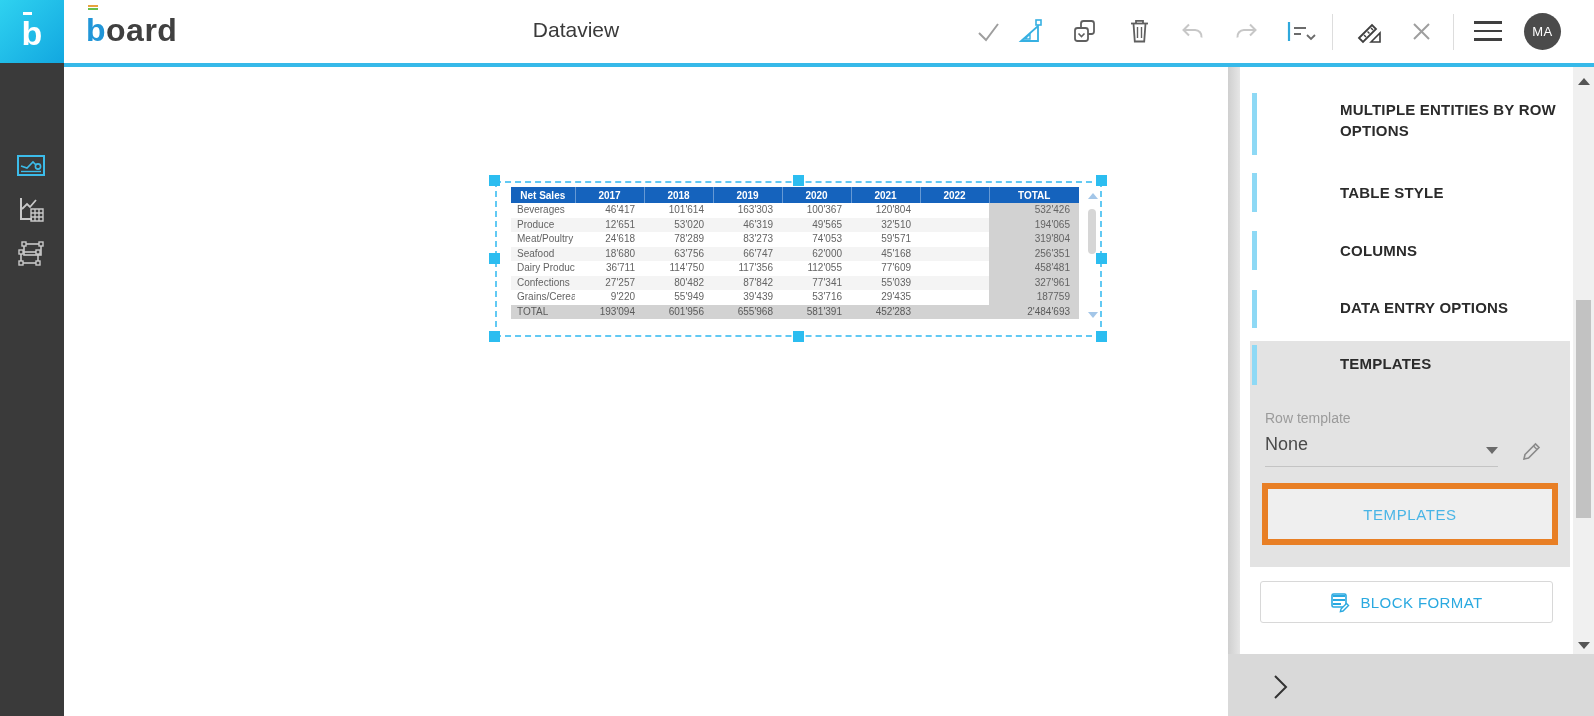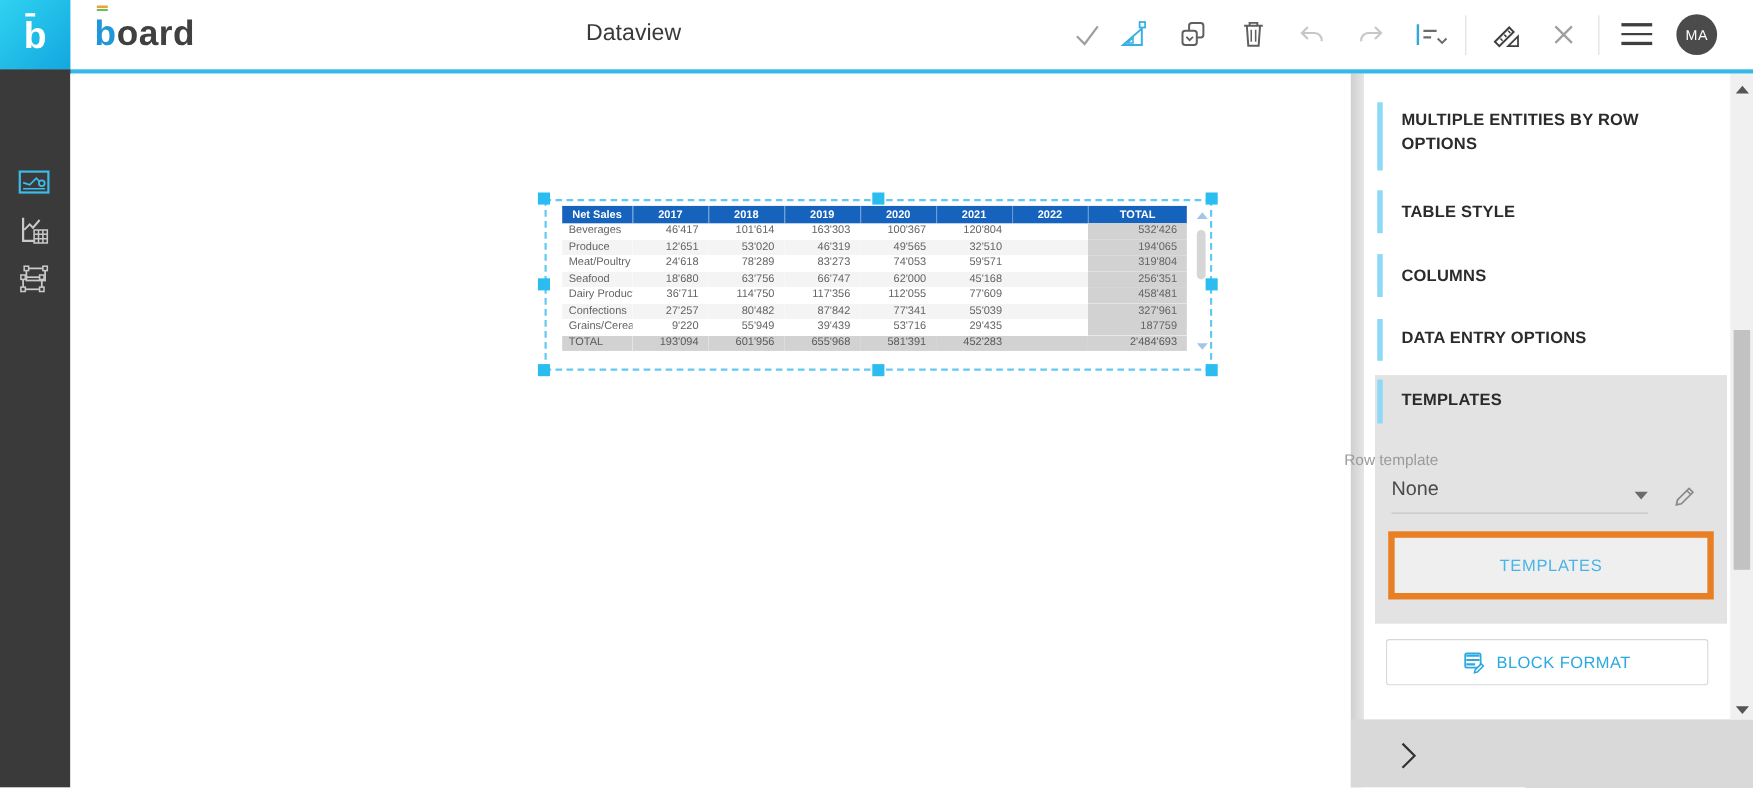--- a/index.html
+++ b/index.html
@@ -69,25 +69,25 @@
                  border-left:5px solid transparent; border-right:5px solid transparent;
                  border-top:6px solid #a3c6e8; cursor:pointer; }
 
   
   #panel-strip { position:absolute; left:1228px; top:67px; width:12px; height:649px;
                  background:linear-gradient(to right,#cfcfcf,#e6e6e6); }
   #panel-card { position:absolute; left:1240px; top:67px; width:333px; height:587px; background:#fff; }
   #panel-bottom { position:absolute; left:1228px; top:654px; width:366px; height:62px; background:#d9d9d9; }
 
   .sec-bar { position:absolute; width:5px; background:#8ed9f5; }
-  .sec-label { position:absolute; left:1274px; font-size:15px; font-weight:bold; color:#2b2b2b;
+  .sec-label { position:absolute; left:1340px; font-size:15px; font-weight:bold; color:#2b2b2b;
                letter-spacing:.2px; line-height:21px; cursor:pointer; }
   #templates-block { position:absolute; left:1250px; top:341px; width:320px; height:226px; background:#e3e3e3; }
 
-  #row-template-label { position:absolute; left:1222px; top:410px; font-size:14px; color:#9b9b9b; }
+  #row-template-label { position:absolute; left:1265px; top:410px; font-size:14px; color:#9b9b9b; }
   #row-template-value { position:absolute; left:1265px; top:434px; font-size:18px; color:#4a4a4a; cursor:pointer; }
   #row-template-underline { position:absolute; left:1265px; top:466px; width:233px; height:1px; background:#c4c4c4; }
   #row-template-caret { position:absolute; left:1486px; top:447px; width:0; height:0; cursor:pointer;
       border-left:6px solid transparent; border-right:6px solid transparent; border-top:7px solid #6b6b6b; }
   #pencil-icon { position:absolute; left:1521px; top:438px; width:24px; height:24px; cursor:pointer; }
 
   #highlight-box { position:absolute; left:1262px; top:483px; width:296px; height:62px;
                    border:6px solid #e87f25; background:#efefef; }
   #templates-button { position:absolute; left:1268px; top:489px; width:284px; height:50px;
                       background:#efefef; border:none; color:#49b5e6; font-size:15px;

